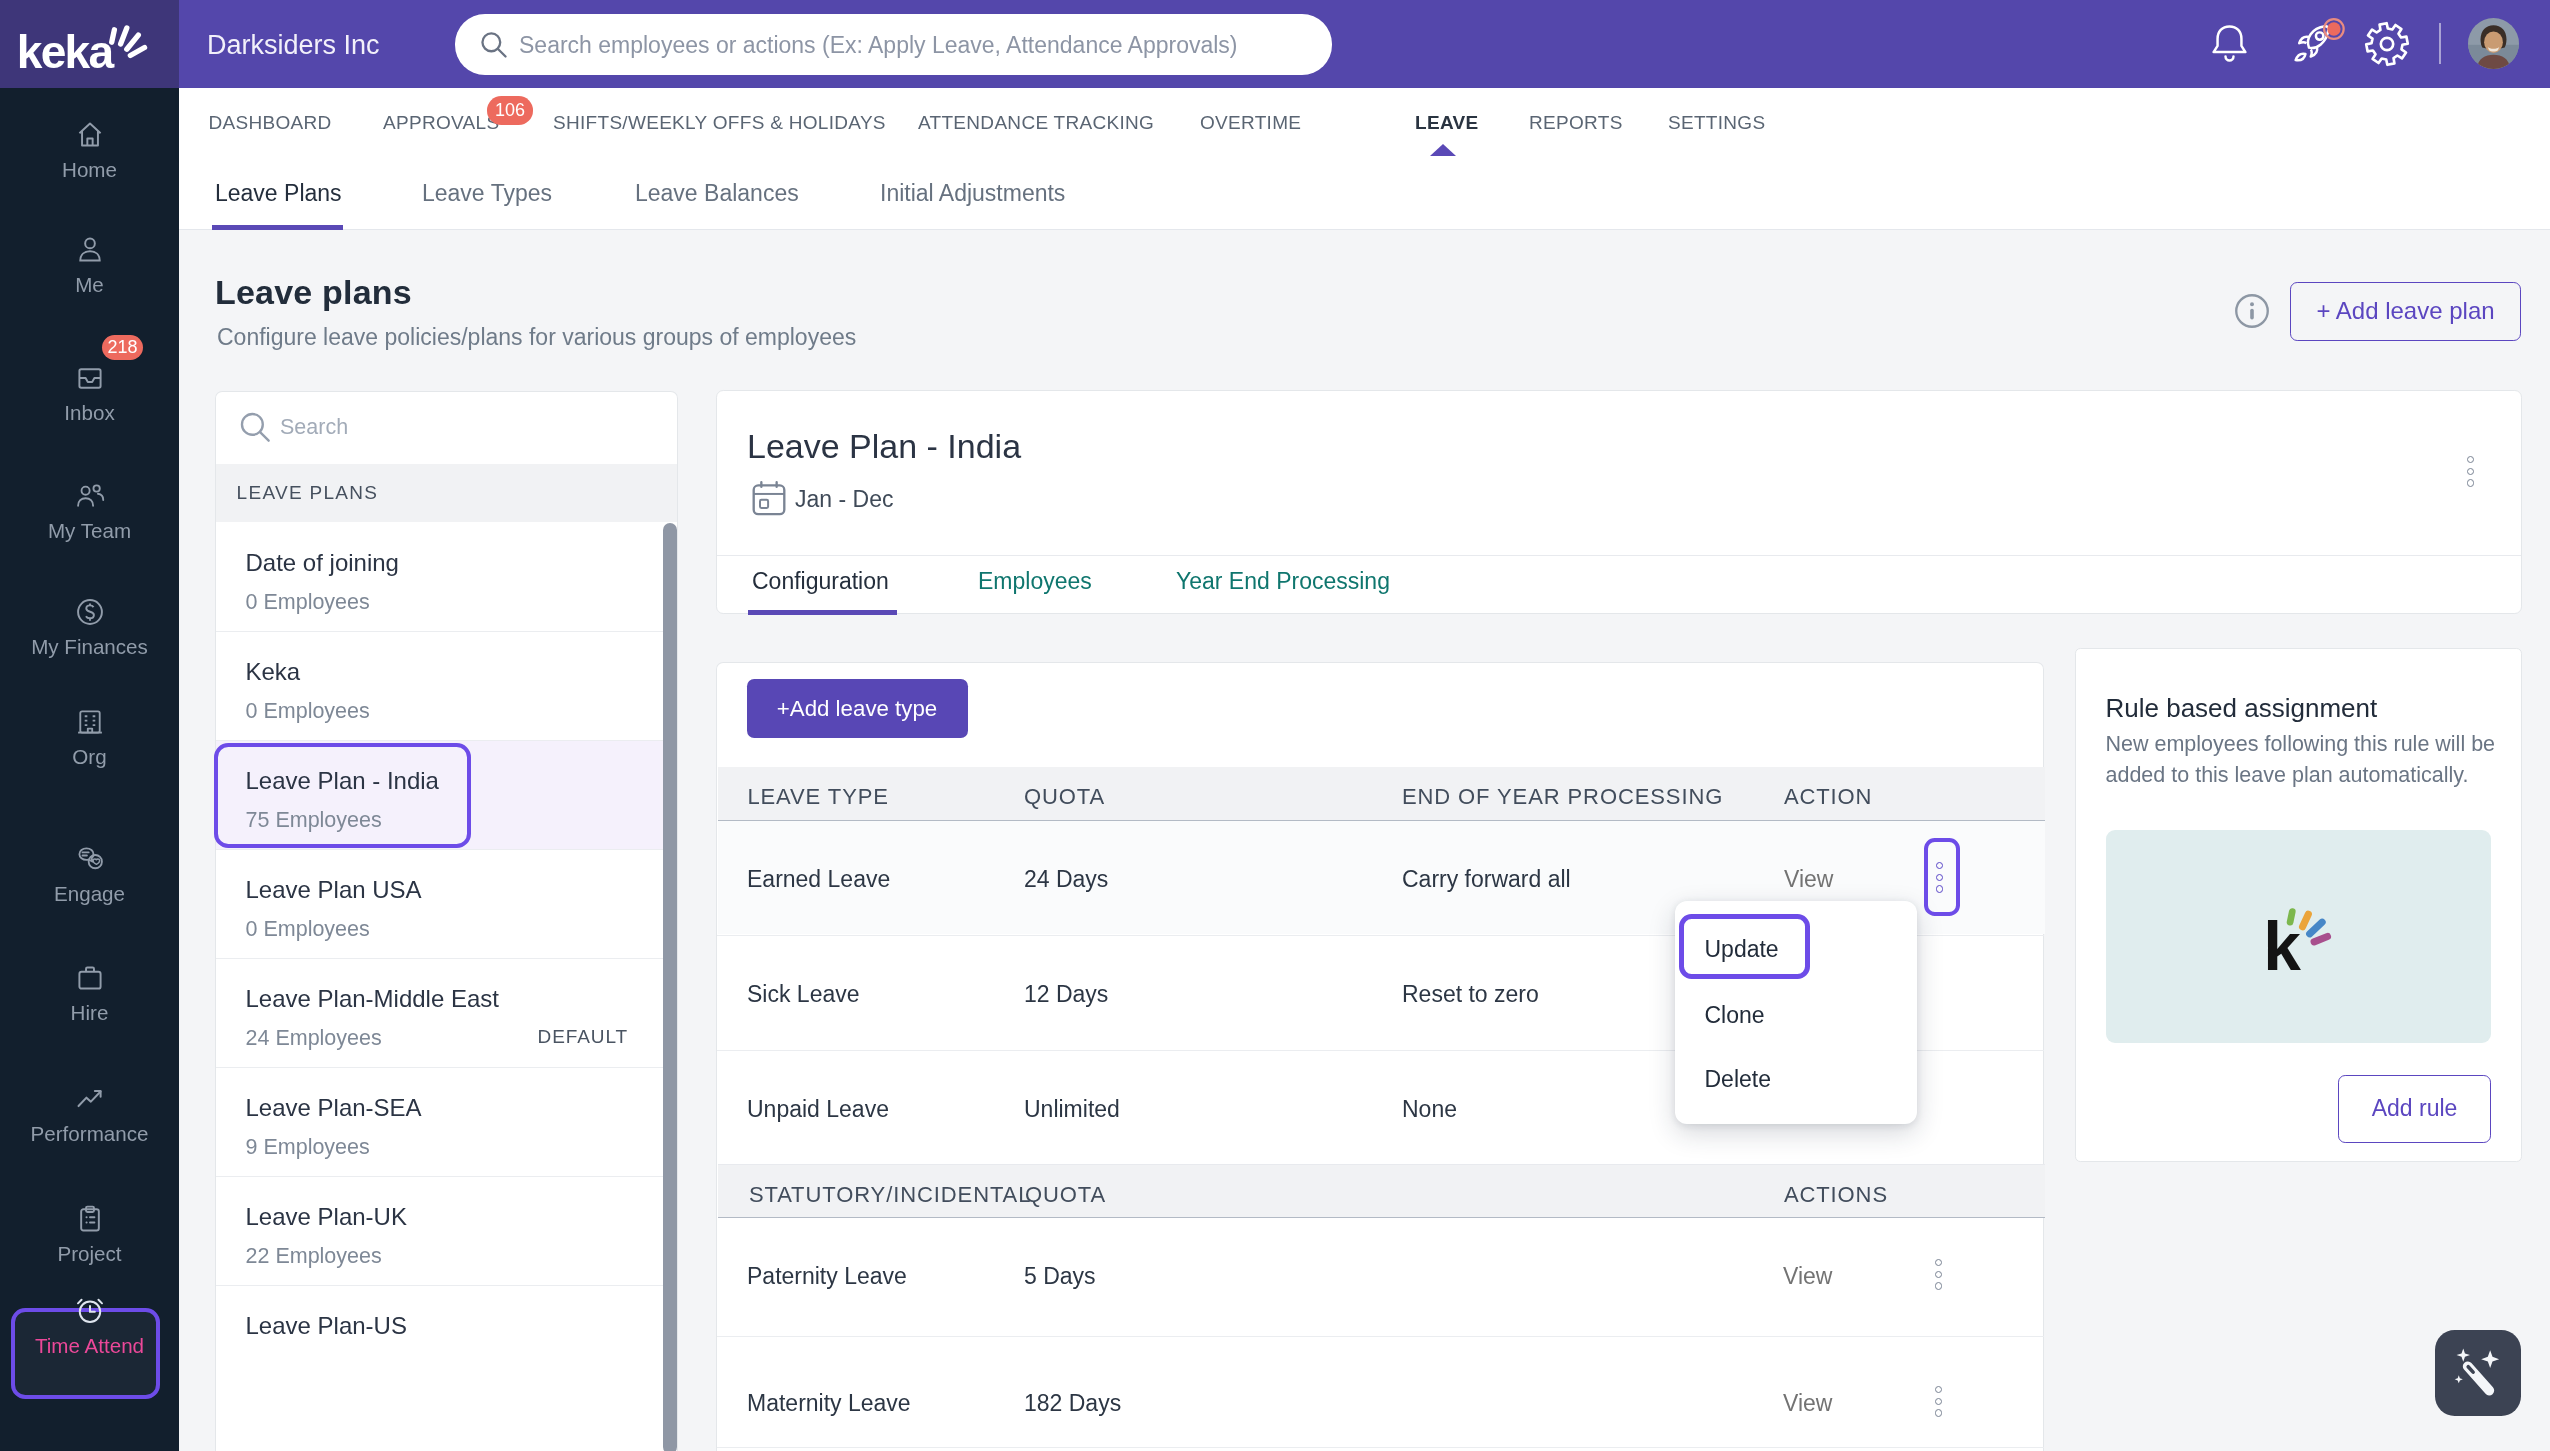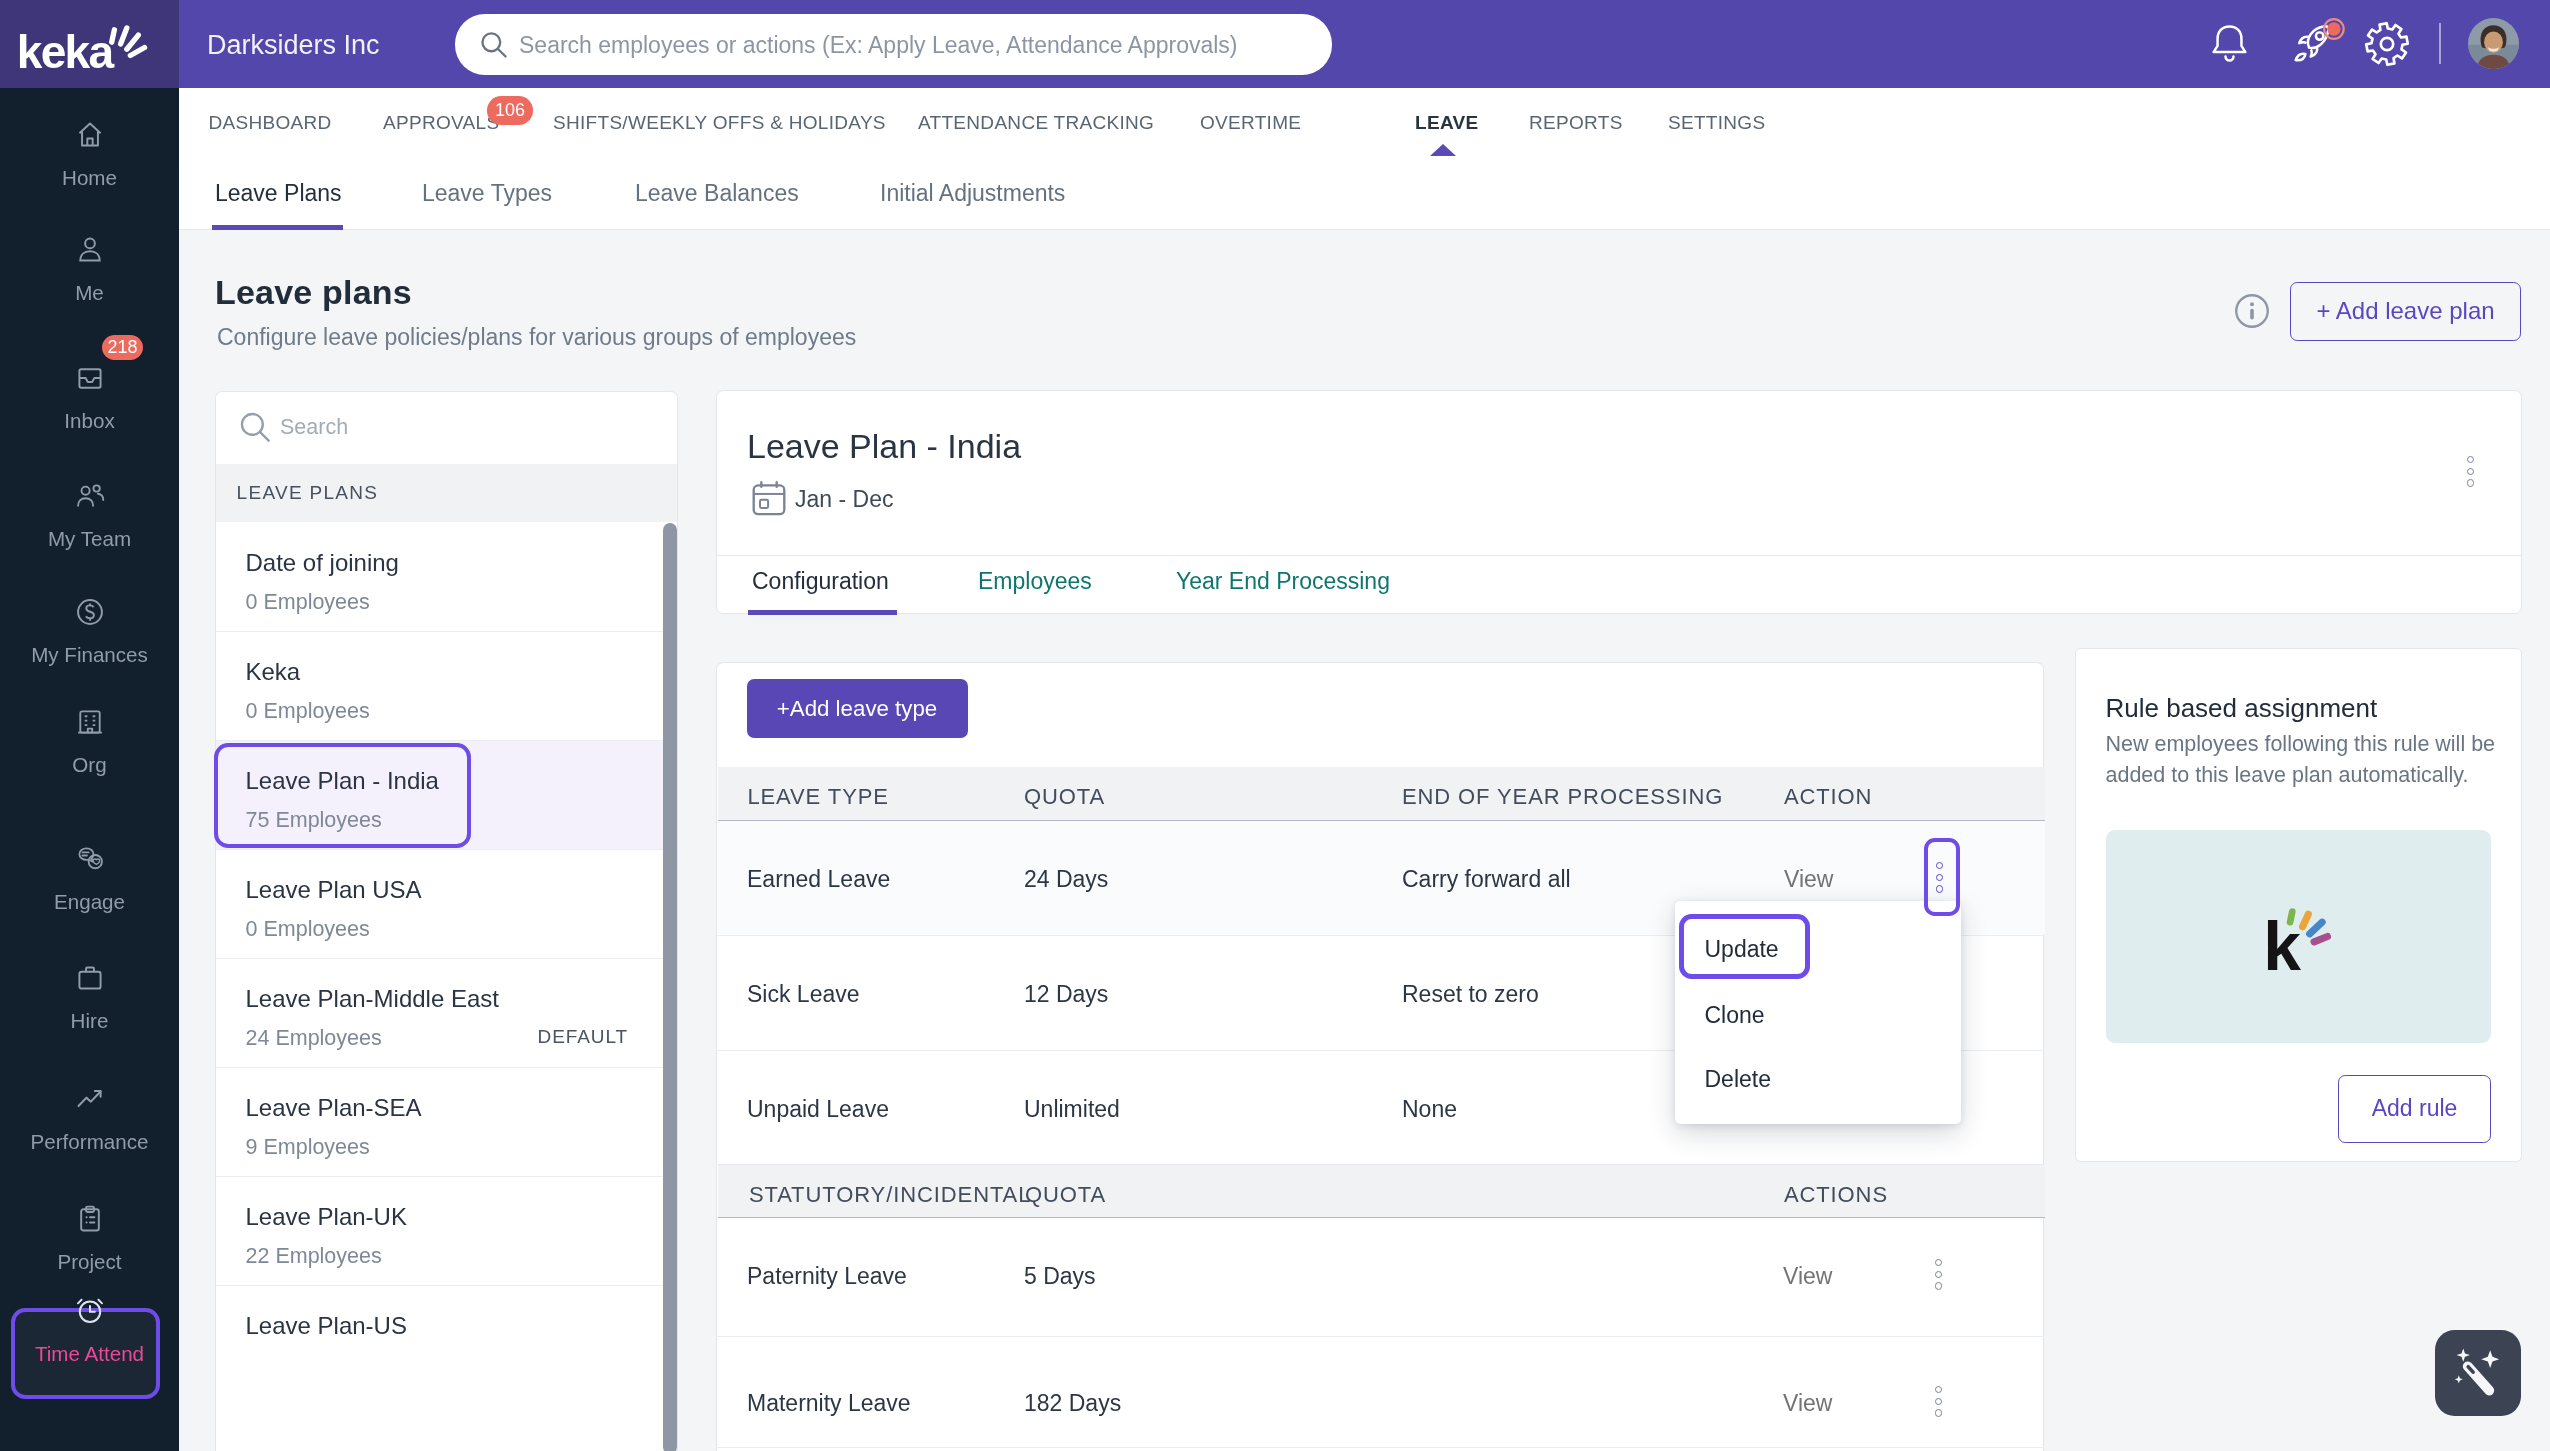--- a/index.html
+++ b/index.html
@@ -15,21 +15,21 @@
 .searchbox { position:absolute; left:455px; top:14.3px; width:877px; height:61px; background:#fff; border-radius:30px; }
 .searchbox .ph { position:absolute; left:64px; top:18px; font-size:23px; color:#8d95a5; }
 .topicon { position:absolute; top:0; }
 .topdivider { position:absolute; left:2439px; top:23px; width:1.8px; height:41px; background:rgba(255,255,255,0.5); }
 .avatar { position:absolute; left:2468px; top:18px; width:51px; height:51px; border-radius:50%; overflow:hidden; }
 
 
 .sidebar { position:absolute; left:0; top:88px; width:179px; height:1363px; background:#121f2d; }
 .sbitem { position:absolute; left:0; width:179px; text-align:center; color:#919caa; }
 .sbitem svg { display:block; margin:0 auto; }
-.sbitem .lbl { margin-top:16px; font-size:20.6px; }
+.sbitem .lbl { margin-top:8px; font-size:20.6px; }
 .sb-badge { position:absolute; left:102px; top:247px; width:41px; height:25px; background:#ed6a5e; border-radius:12.5px; color:#fff; font-size:18px; line-height:25px; text-align:center; z-index:2; }
 .ta-box { position:absolute; left:10.7px; top:1220px; width:149px; height:91px; border:4.5px solid #6d4ce8; border-radius:14.3px; background:rgba(255,255,255,0.04); }
 
 
 .navbar { position:absolute; left:179px; top:88px; width:2372px; height:69px; background:#fff; box-shadow:0 2.7px 4.5px rgba(40,50,70,0.08); }
 .navitem { position:absolute; top:24px; font-size:19px; letter-spacing:0.3px; color:#5a6573; }
 .navitem.active { color:#2a3441; font-weight:bold; }
 .nav-badge { position:absolute; left:308px; top:8px; width:46px; height:29px; background:#ed6a5e; border-radius:14.3px; color:#fff; font-size:18px; line-height:29px; text-align:center; }
 .navtri { position:absolute; left:1251px; top:56px; width:0; height:0; border-left:13.4px solid transparent; border-right:13.4px solid transparent; border-bottom:12.5px solid #5a49b6; }
 
@@ -76,21 +76,21 @@
 .view { color:#737373; }
 
 
 .kebab { position:absolute; }
 .kebab i { display:block; width:7.2px; height:7.2px; border-radius:50%; margin:0 auto 4.5px; }
 .kebab.gray i { border:1.8px solid #7a8494; }
 .kebab.purple i { border:1.8px solid #5b48c8; }
 .kebabbox { position:absolute; left:1208px; top:176px; width:36px; height:78px; border:4.5px solid #6d4ce8; border-radius:10.7px; z-index:6; }
 
 
-.dropdown { position:absolute; left:1675px; top:901px; width:286px; height:223px; background:#fff; border-radius:5px; box-shadow:0 9px 27px rgba(30,40,60,0.18), 0 1.8px 7.2px rgba(30,40,60,0.10); z-index:5; }
+.dropdown { position:absolute; left:1675px; top:901px; width:242px; height:223px; background:#fff; border-radius:12px; box-shadow:0 9px 27px rgba(30,40,60,0.18), 0 1.8px 7.2px rgba(30,40,60,0.10); z-index:5; }
 .dd-update { position:absolute; left:3.6px; top:13.4px; width:131px; height:65px; border:5.4px solid #6d4ce8; border-radius:12.5px; }
 .dd-item { position:absolute; left:29.5px; font-size:23px; color:#222c3a; }
 
 
 .rpanel { position:absolute; left:2075px; top:648px; width:447px; height:514px; background:#fff; border:0.9px solid #e4e7ea; border-radius:5.4px; }
 .rp-title { position:absolute; left:29.5px; top:44px; font-size:26px; font-weight:normal; color:#222c3a; }
 .rp-para { position:absolute; left:29.5px; top:80px; width:402px; font-size:21.5px; line-height:31px; color:#6a7584; }
 .rp-teal { position:absolute; left:29.5px; top:181px; width:385px; height:213px; background:#e0edee; border-radius:9px; }
 .rp-btn { position:absolute; left:262px; top:426px; width:153px; height:68px; border:1.8px solid #5b46c0; border-radius:7.2px; color:#5b46c0; font-size:23px; line-height:64px; text-align:center; }
 

